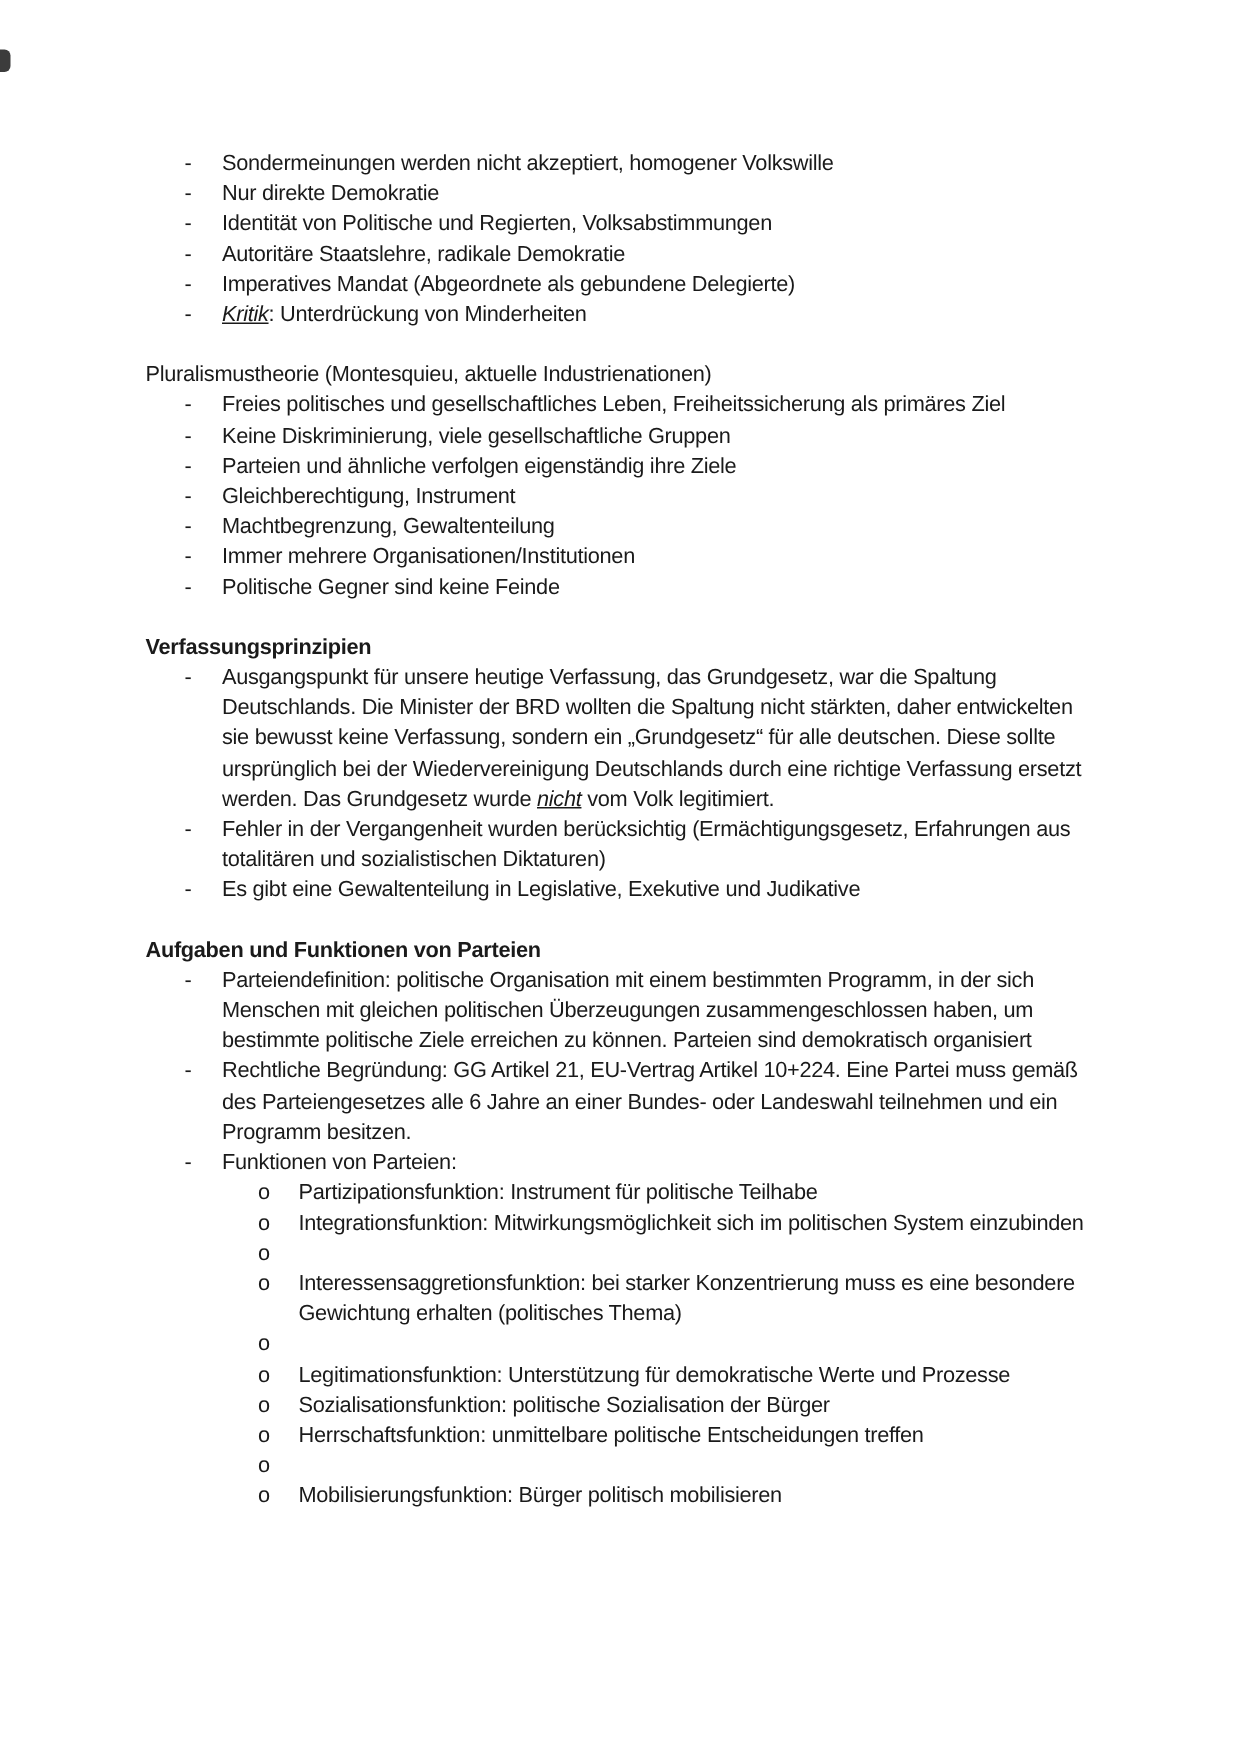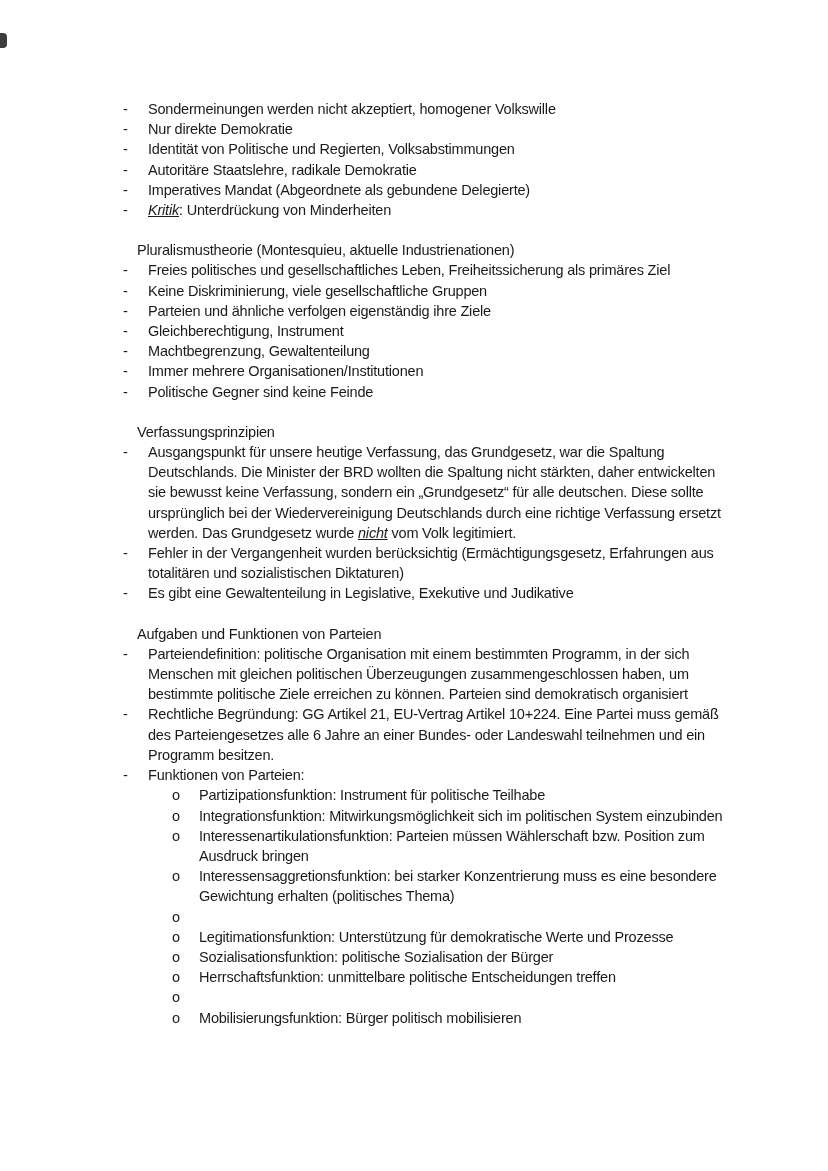--- a/index.html
+++ b/index.html
@@ -32,24 +32,23 @@
     position: absolute;
     top: 99px;
     left: 97px;
     width: 634px;
   }
   .section + .section {
     margin-top: 20px;
   }
   .heading {
     font-weight: 400;
-    margin-left: 40px;
   }
   .heading.bold {
-    font-weight: 400;
+    font-weight: 700;
   }
   .item {
     display: flex;
     align-items: flex-start;
   }
   .item .marker {
     flex-shrink: 0;
   }
   .item .text {
     flex: 1 1 auto;
@@ -155,21 +154,20 @@
         <div class="item l2">
           <span class="marker">o</span>
           <span class="text"><span>Partizipationsfunktion: Instrument für politische Teilhabe</span></span>
         </div>
         <div class="item l2">
           <span class="marker">o</span>
           <span class="text"><span>Integrationsfunktion: Mitwirkungsmöglichkeit sich im politischen System einzubinden</span></span>
         </div>
         <div class="item l2">
           <span class="marker">o</span>
-          <span class="text"><span>Interessenartikulationsfunktion: Parteien müssen Wählerschaft bzw. Position zum Ausdruck bringen</span></span>
         </div>
         <div class="item l2">
           <span class="marker">o</span>
           <span class="text"><span>Interessensaggretionsfunktion: bei starker Konzentrierung muss es eine besondere Gewichtung erhalten (politisches Thema)</span></span>
         </div>
         <div class="item l2">
           <span class="marker">o</span>
         </div>
         <div class="item l2">
           <span class="marker">o</span>

